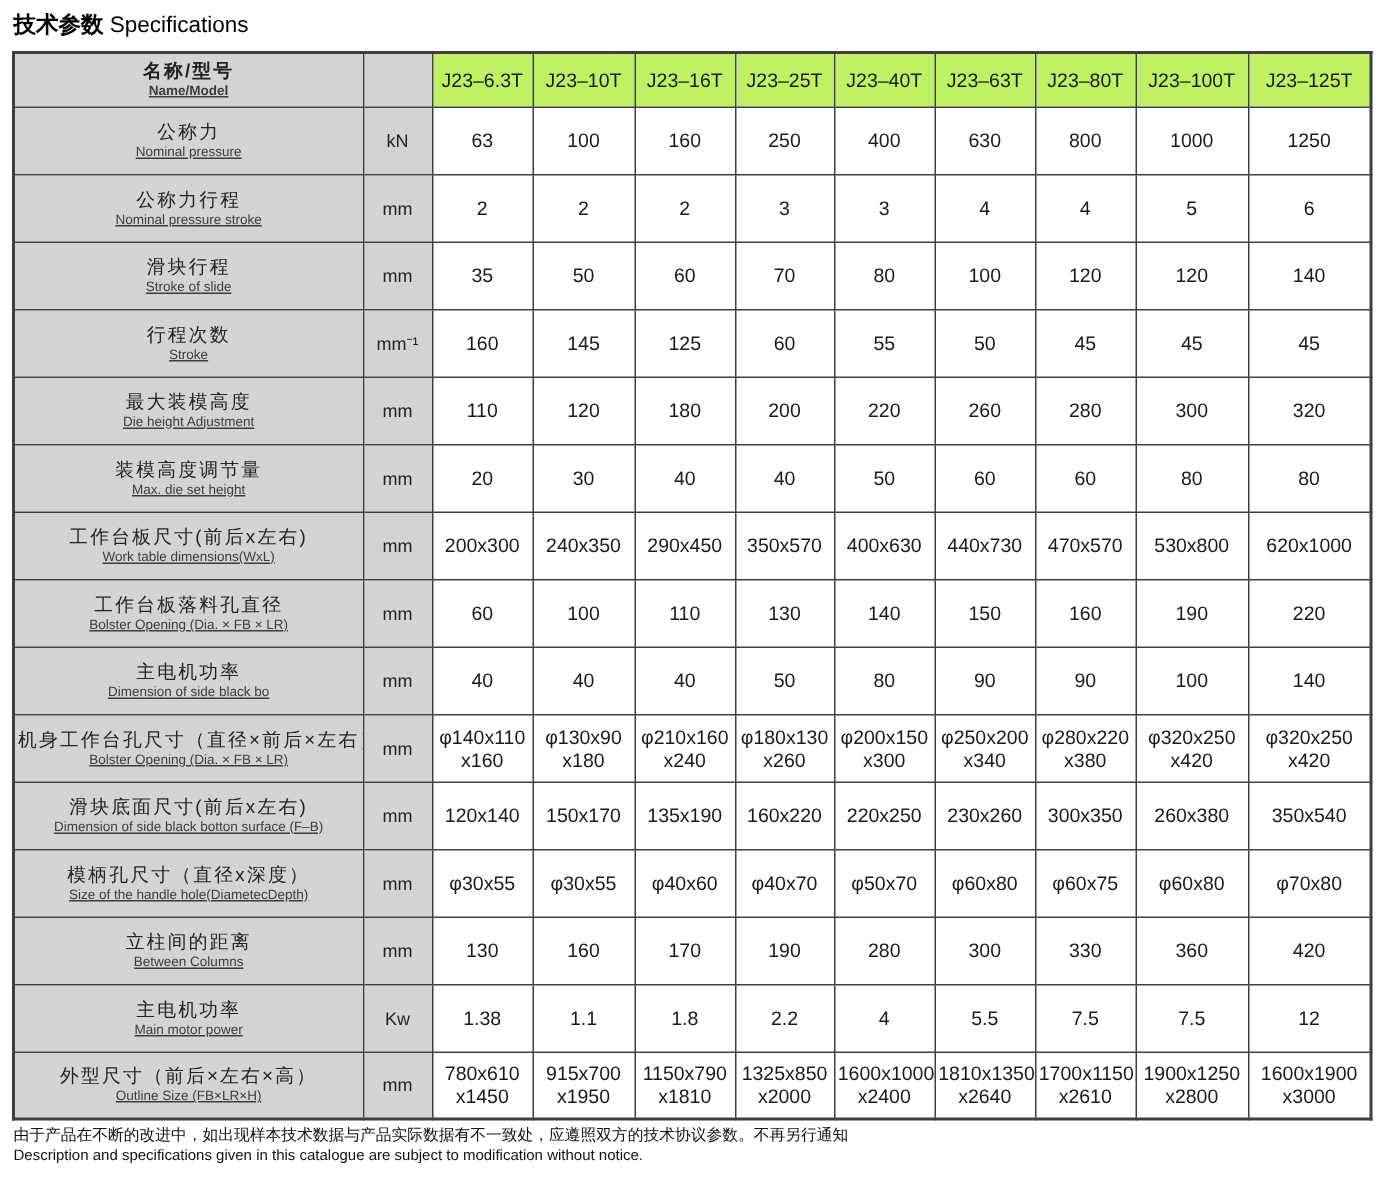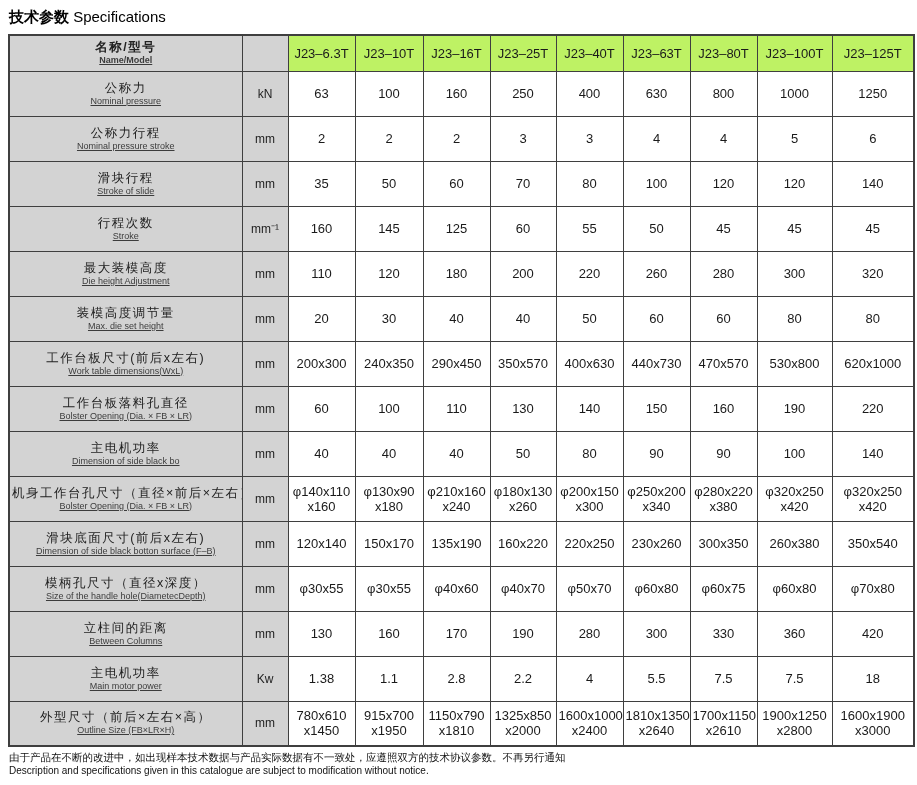--- a/index.html
+++ b/index.html
@@ -315,27 +315,27 @@
           <td class="value-cell">420</td>
         </tr>
         <tr>
       <td class="label-cell">
         <div class="zh">主电机功率</div>
         <div class="en">Main motor power</div>
       </td>
       <td class="unit-cell">Kw</td>
     <td class="value-cell">1.38</td>
           <td class="value-cell">1.1</td>
-          <td class="value-cell">2.8</td>
+          <td class="value-cell">1.8</td>
           <td class="value-cell">2.2</td>
           <td class="value-cell">4</td>
           <td class="value-cell">5.5</td>
           <td class="value-cell">7.5</td>
           <td class="value-cell">7.5</td>
-          <td class="value-cell">18</td>
+          <td class="value-cell">12</td>
         </tr>
         <tr>
       <td class="label-cell">
         <div class="zh">外型尺寸（前后×左右×高）</div>
         <div class="en">Outline Size (FB×LR×H)</div>
       </td>
       <td class="unit-cell">mm</td>
     <td class="value-cell">780x610
 x1450</td>
           <td class="value-cell">915x700

